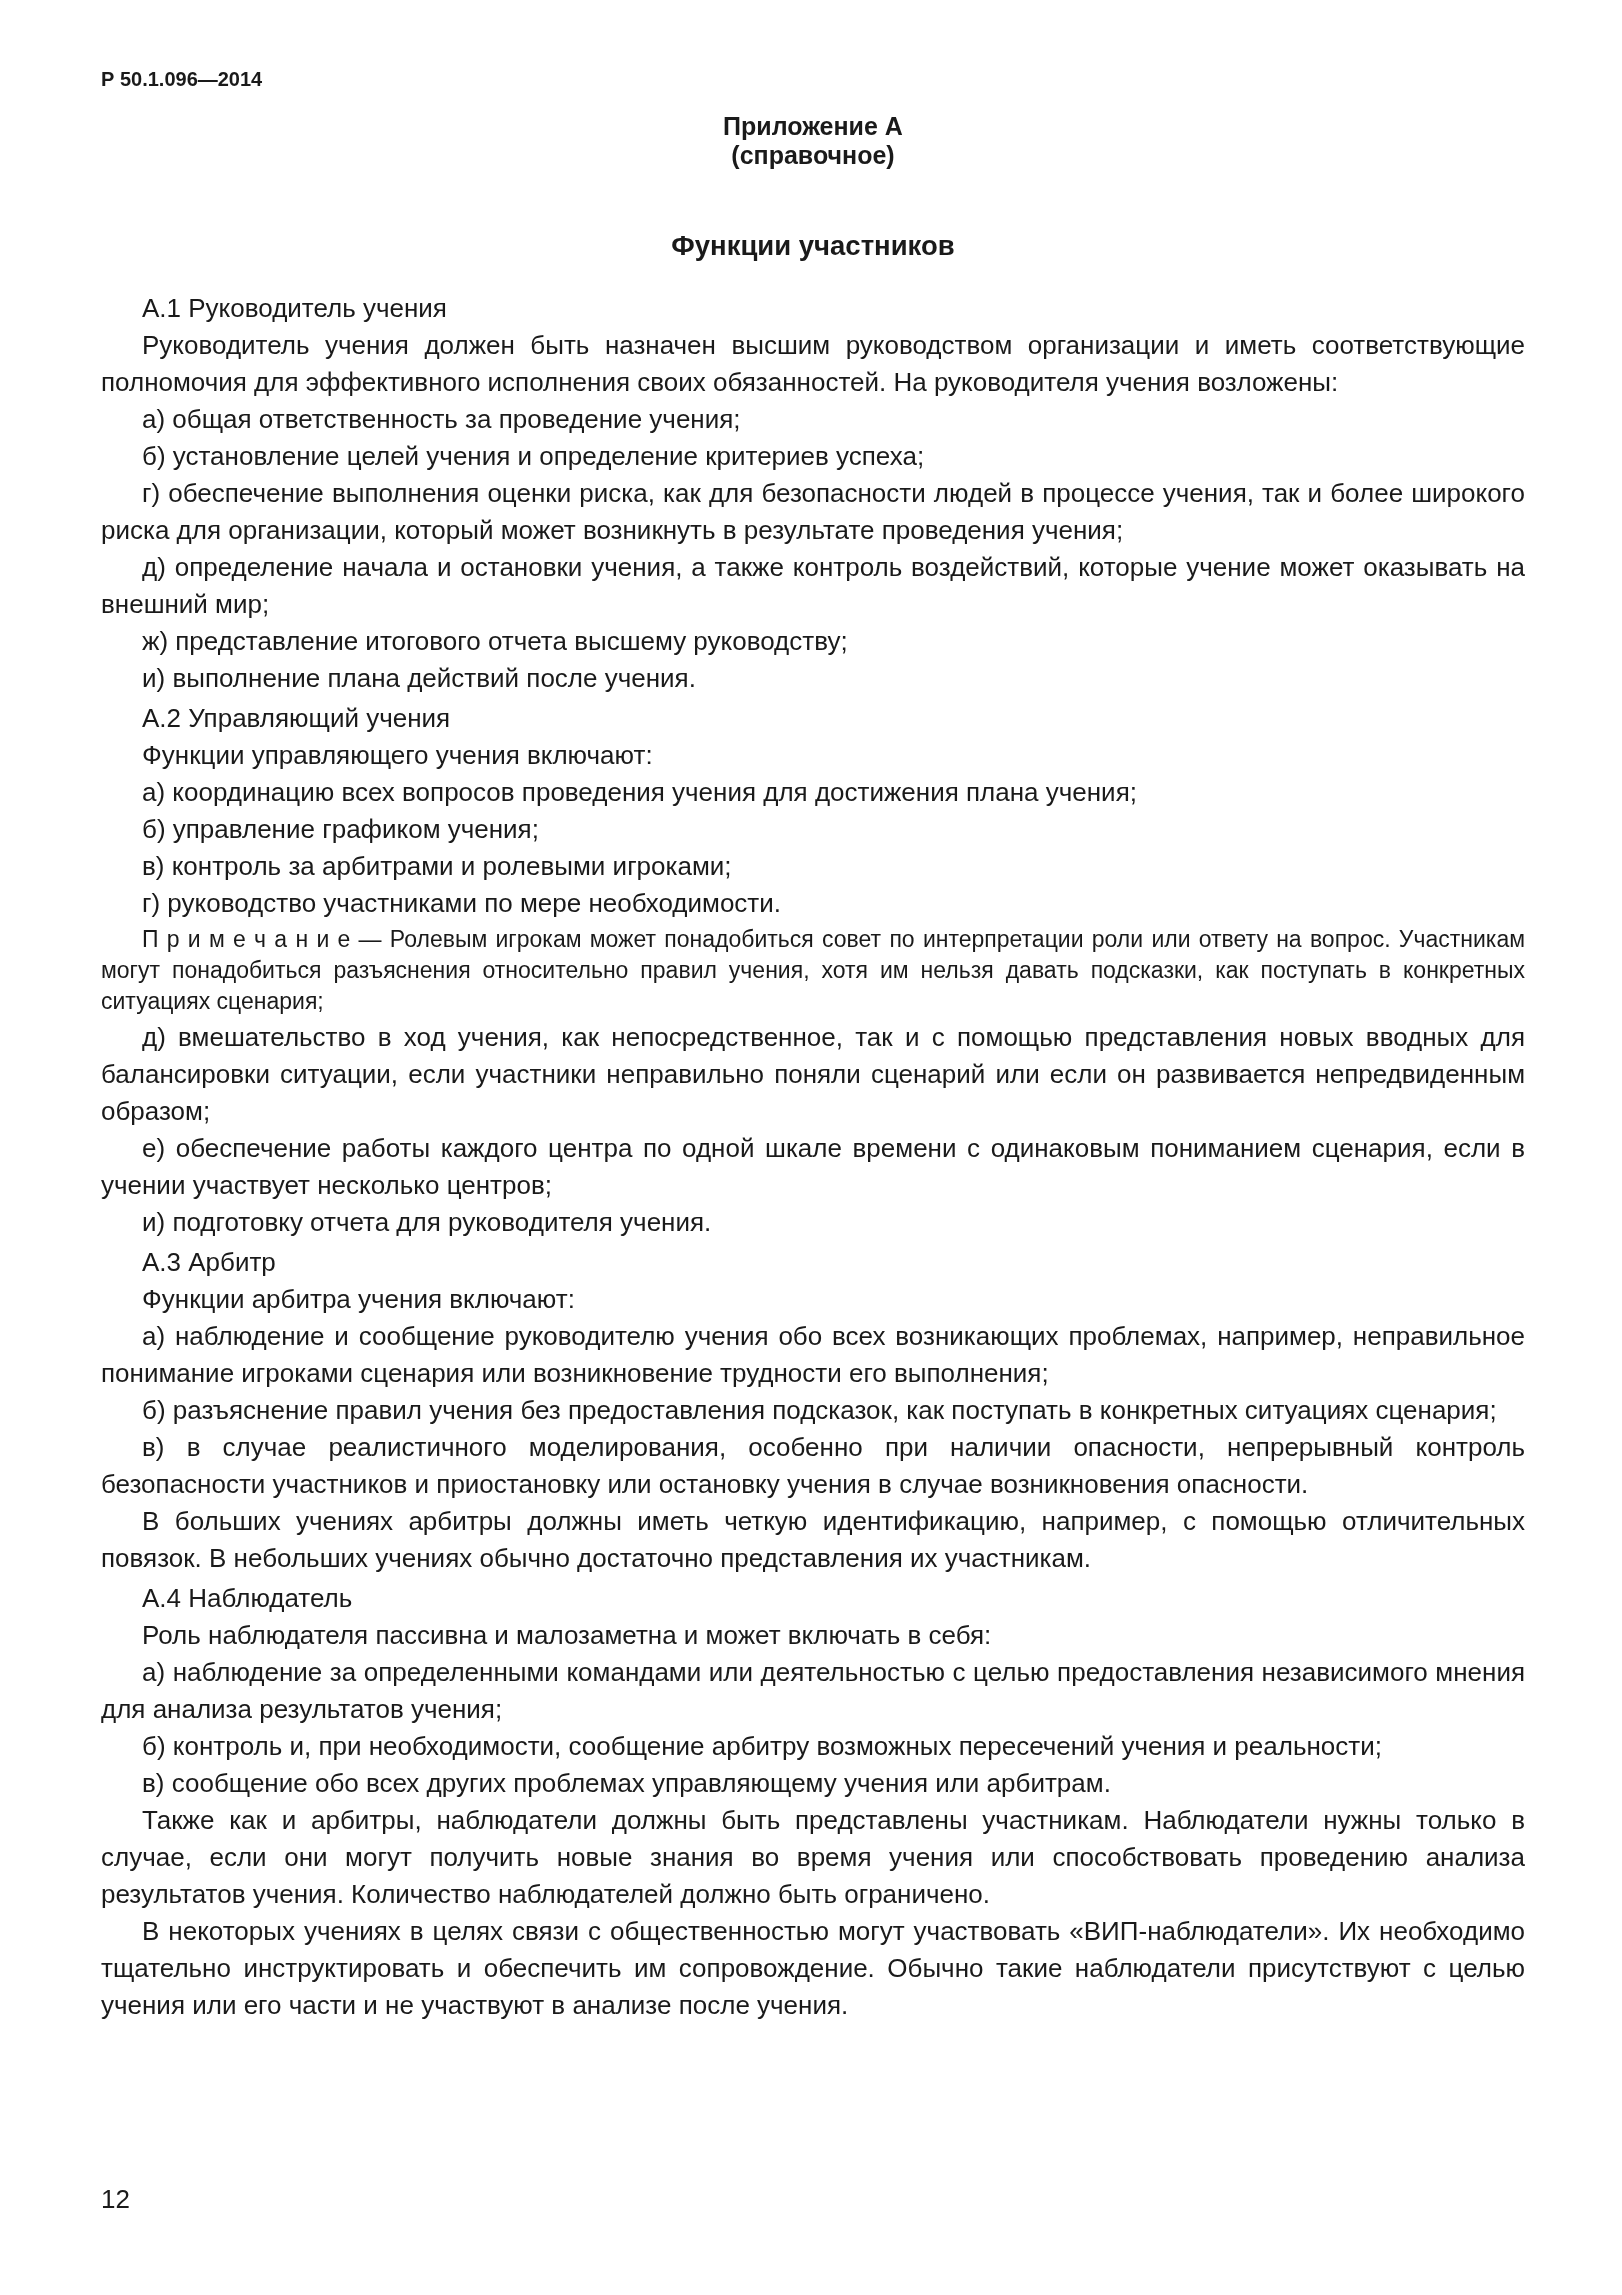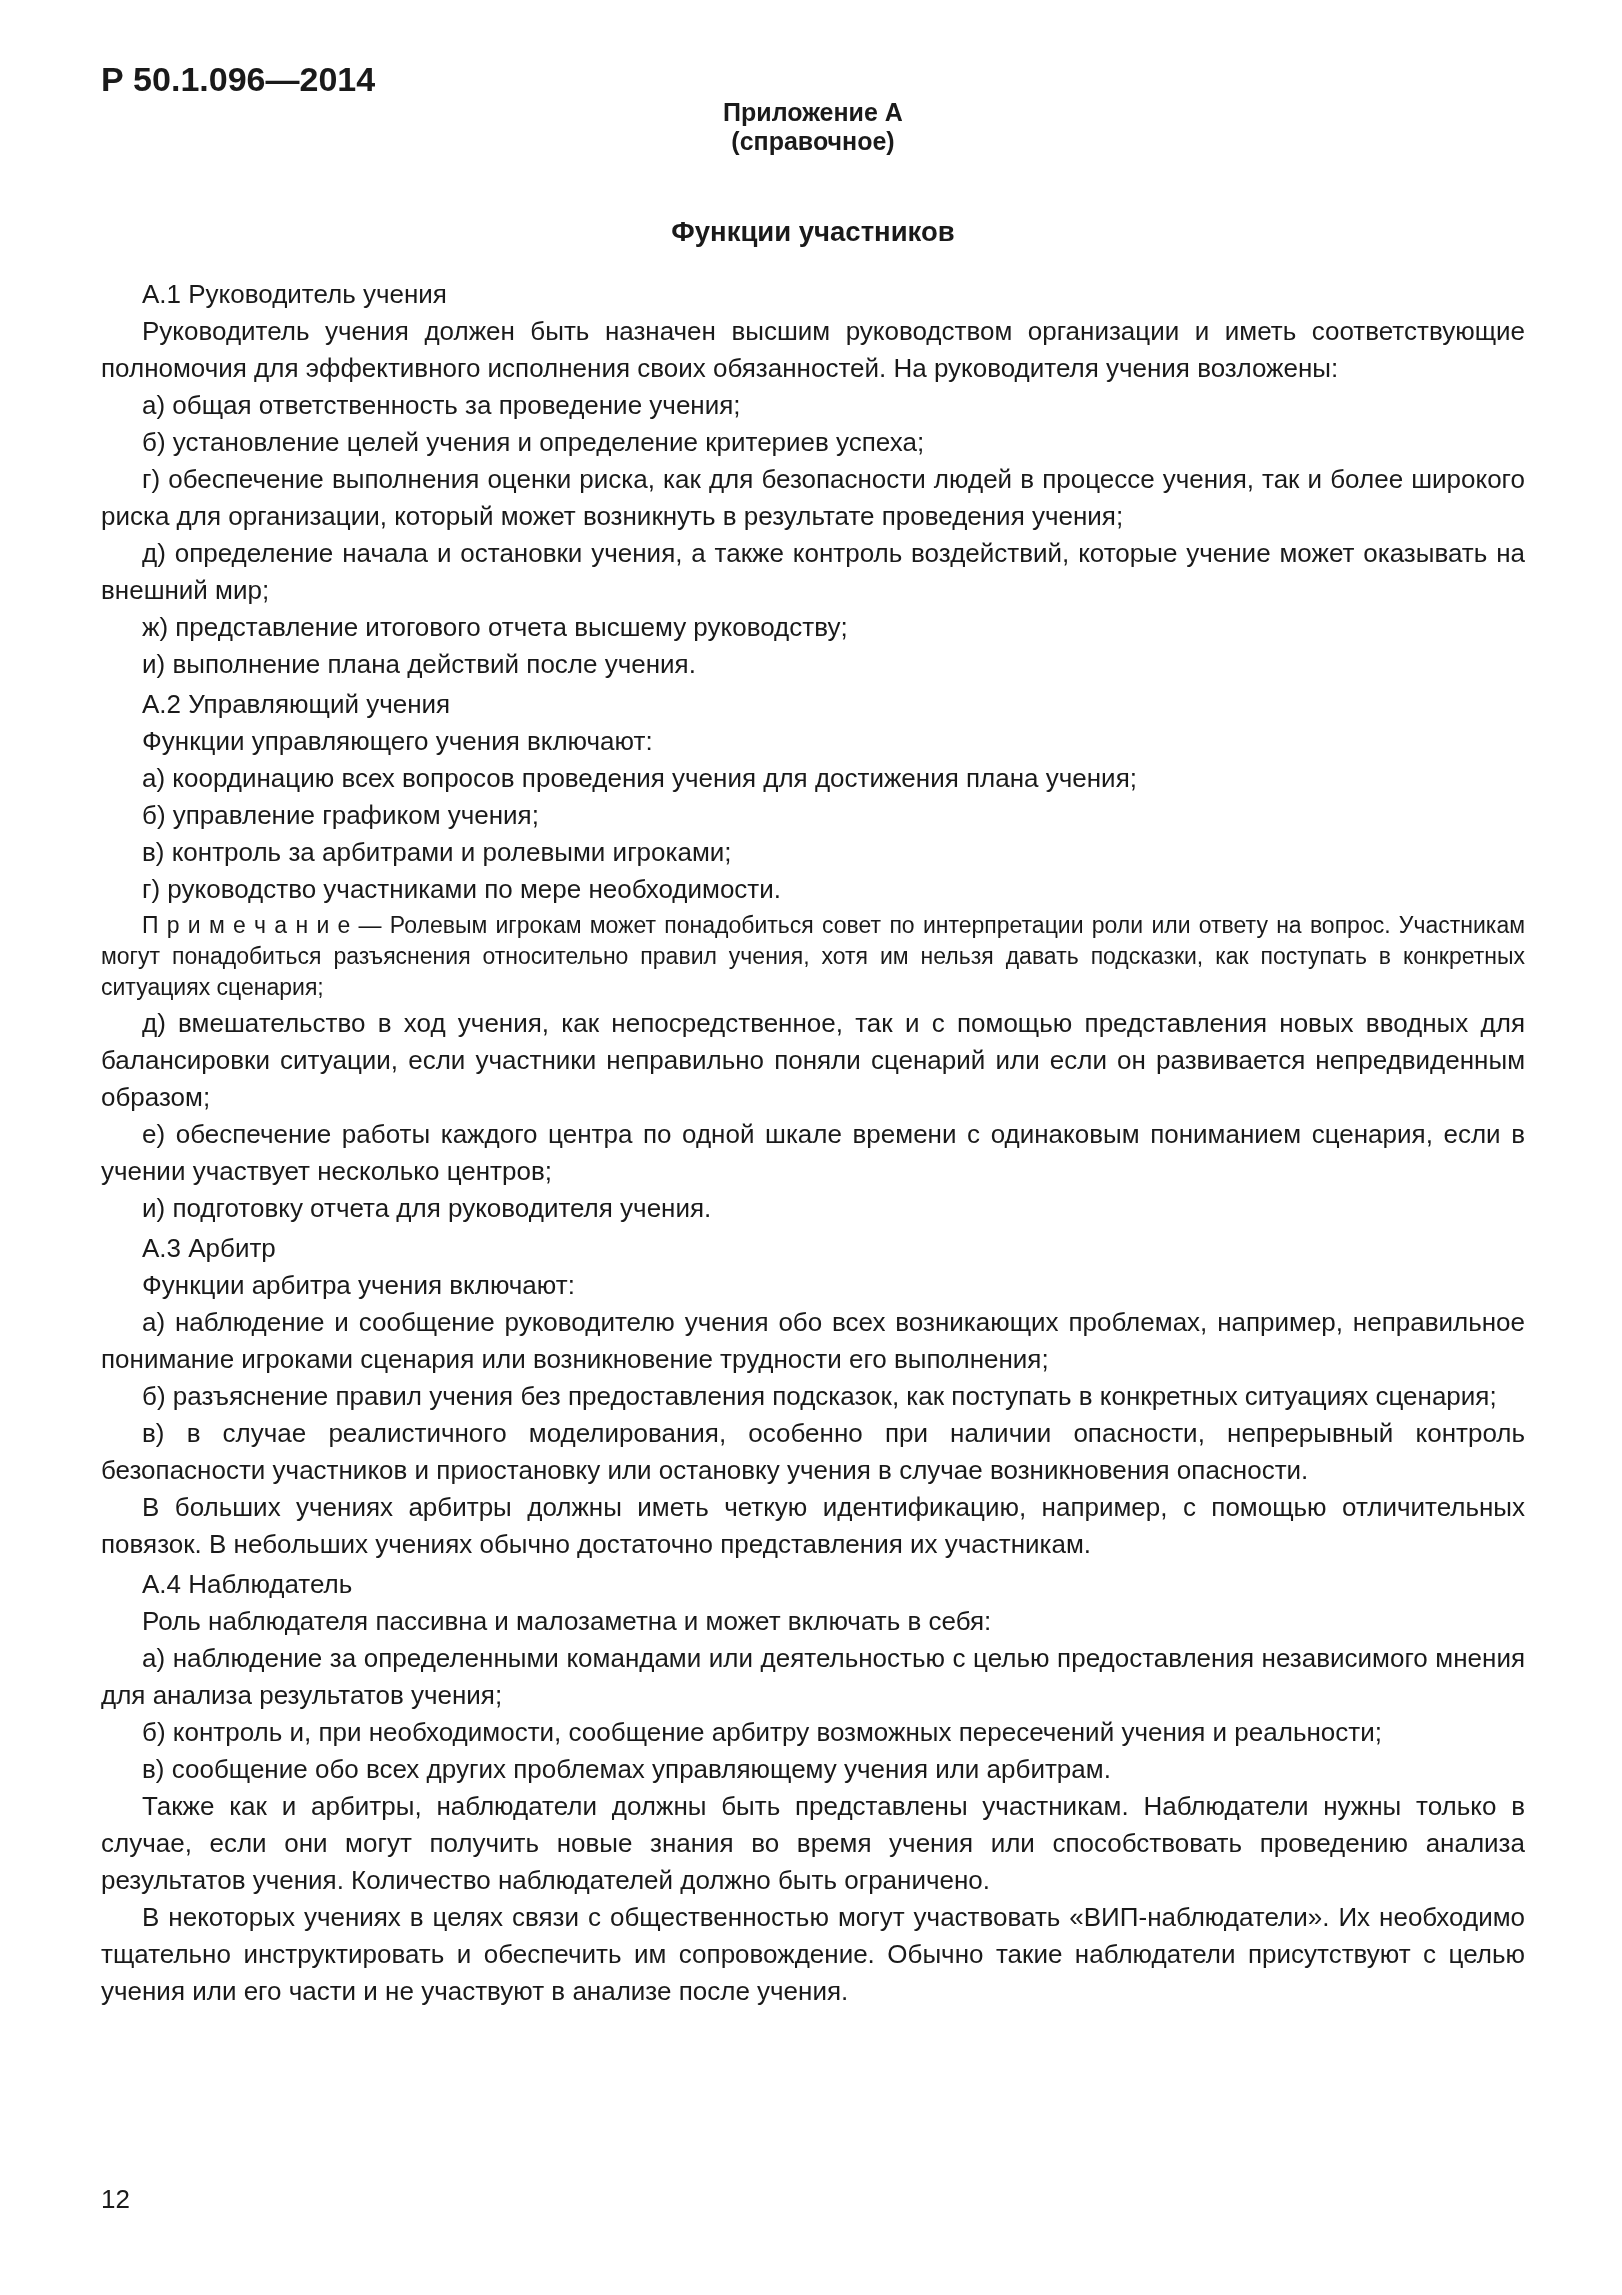--- a/index.html
+++ b/index.html
@@ -13,25 +13,25 @@
     color: #1a1a1a;
     position: relative;
   }
   .page {
     position: absolute;
     inset: 0;
     padding: 64px 98px 0 101px;
   }
   .doc-number {
     font-weight: bold;
-    font-size: 34px;
+    font-size: 20px;
     line-height: 30px;
   }
   .appendix {
-    margin-top: 4px;
+    margin-top: 18px;
     text-align: center;
     font-weight: bold;
     font-size: 25px;
     line-height: 29px;
   }
   .main-title {
     margin-top: 60px;
     text-align: center;
     font-weight: bold;
     font-size: 27.5px;

